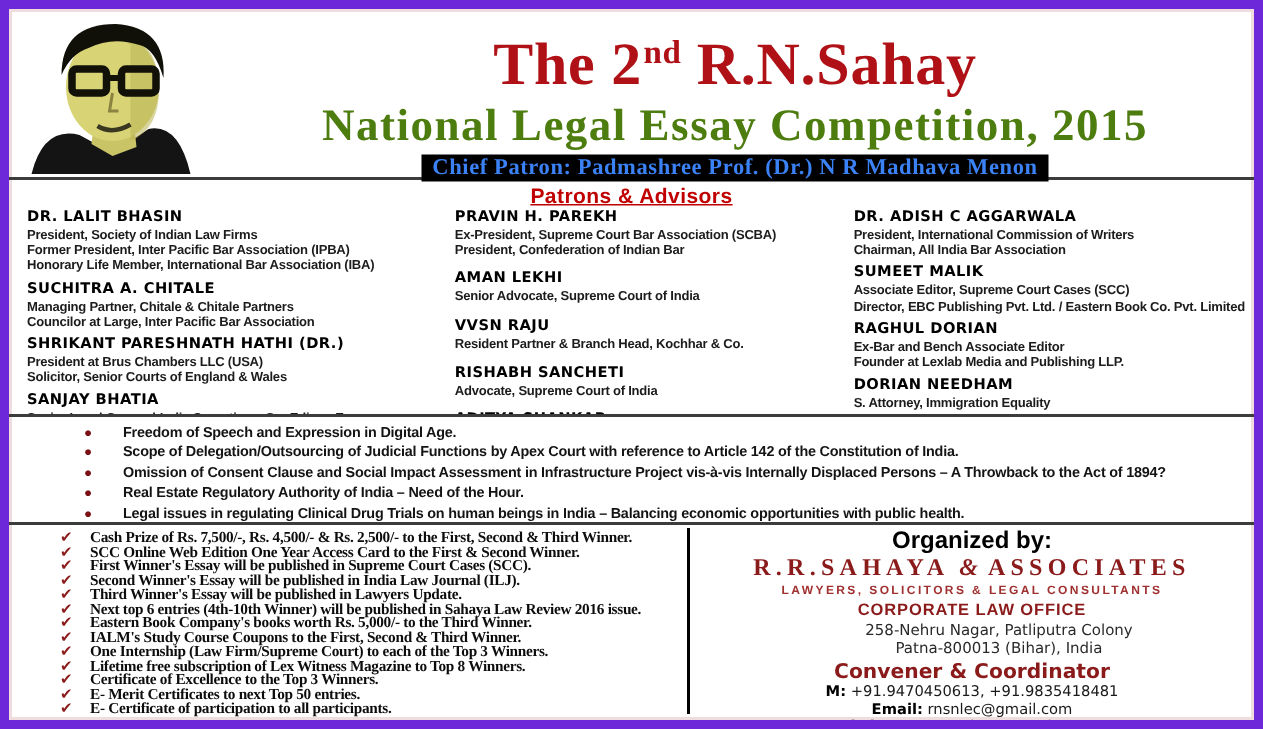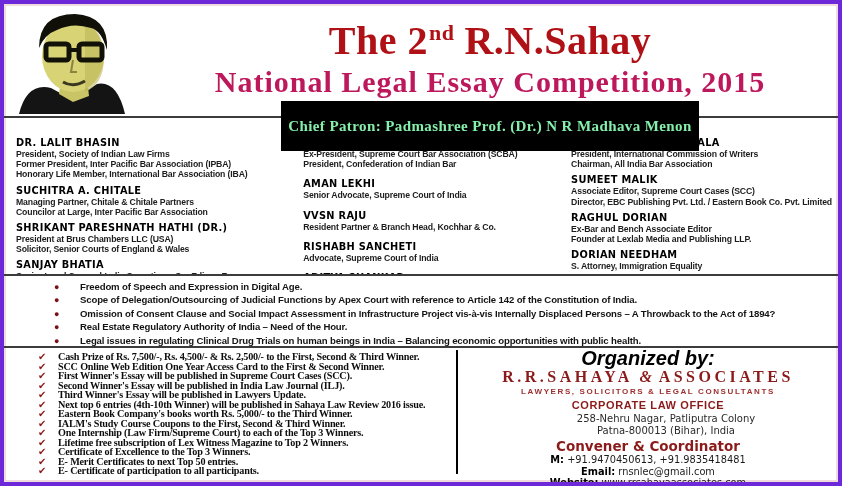--- a/index.html
+++ b/index.html
@@ -1,39 +1,39 @@
 <!DOCTYPE html>
 <html><head>
 <meta charset="utf-8">
 <style>
   html,body{margin:0;padding:0;background:#888;}
   .poster{
     position:relative;width:842px;height:486px;background:#fff;
-    border:4px solid #6d28d9;box-sizing:border-box;overflow:hidden;
+    border:6px solid #6d28d9;box-sizing:border-box;overflow:hidden;
     box-shadow:inset 0 0 0 2px #efdcdc;
     font-family:"Liberation Sans",sans-serif;
   }
   
   .header{position:relative;height:112px;}
   .photo{position:absolute;left:9px;top:4px;width:122px;height:106px;}
   .titles{margin-left:138px;text-align:center;padding-top:6px;}
   .title1{
     font-family:"Liberation Serif",serif;font-weight:bold;font-size:40px;
     color:#b01116;line-height:46px;letter-spacing:0.5px;
   }
   .title1 sup{font-size:22px;vertical-align:14px;margin-left:1px;}
   .title1 .rest{margin-left:10px;}
   .title2{
     font-family:"Liberation Serif",serif;font-weight:bold;font-size:30px;
-    color:#be185d;line-height:36px;letter-spacing:1px;
+    color:#4d7c0f;line-height:36px;letter-spacing:1px;
   }
   .chiefbar{
-    display:inline-block;background:#000;color:#86efac;margin-top:1px;
+    display:inline-block;background:#000;color:#3b82f6;margin-top:1px;
     font-family:"Liberation Serif",serif;font-weight:bold;font-size:15px;
-    line-height:18px;padding:16px 7px;letter-spacing:0.4px;
+    line-height:18px;padding:0 7px;letter-spacing:0.4px;
   }
   .hr{height:0;border-top:2px solid #3c3c3c;}
   
   .patrons{height:156px;overflow:hidden;}
   .patrons-heading{
     text-align:center;color:#c00000;font-weight:bold;font-size:14px;
     line-height:16px;margin-top:2px;letter-spacing:0.3px;
   }
   .patrons-heading span{text-decoration:underline;}
   .patron-cols{display:flex;padding:1px 6px 0 12px;gap:44px;}
@@ -63,22 +63,22 @@
   .bottom{display:flex;height:128px;}
   .prizes{flex:0 0 452px;padding:4px 0 0 34px;box-sizing:border-box;}
   .prize{display:flex;line-height:9.5px;}
   .prize-check{color:#8b1a1a;font-size:10px;width:20px;flex:0 0 20px;}
   .prize-text{
     font-family:Liberation Serif, serif;font-weight:bold;font-size:10.2px;
     color:#0d0d0d;letter-spacing:-0.2px;white-space:nowrap;
   }
   .vdiv{flex:0 0 2px;background:#000;margin:2px 0;}
   .org{flex:1;text-align:center;padding-top:2px;}
-  .org-by{font-weight:bold;font-size:20px;color:#000;line-height:17px;
-    font-family:"Liberation Sans",sans-serif;font-style:italic;}
+  .org-by{font-weight:bold;font-size:16px;color:#000;line-height:17px;
+    font-family:"Liberation Sans",sans-serif;}
   .org-name{
     font-family:"Liberation Serif",serif;font-weight:bold;font-size:16px;
     color:#8b1a1a;letter-spacing:3.5px;line-height:20px;white-space:nowrap;
   }
   .org-name .amp{font-style:italic;letter-spacing:normal;}
   .org-tag{
     font-weight:bold;font-size:8px;color:#a03030;letter-spacing:1.6px;
     line-height:10px;white-space:nowrap;
   }
   .org-office{font-weight:bold;font-size:11px;color:#8b1a1a;line-height:15px;
@@ -258,21 +258,21 @@
         <div class="prize">
           <span class="prize-check">✔</span>
           <span class="prize-text">IALM's Study Course Coupons to the First, Second &amp; Third Winner.</span>
         </div>
         <div class="prize">
           <span class="prize-check">✔</span>
           <span class="prize-text">One Internship (Law Firm/Supreme Court) to each of the Top 3 Winners.</span>
         </div>
         <div class="prize">
           <span class="prize-check">✔</span>
-          <span class="prize-text">Lifetime free subscription of Lex Witness Magazine to Top 2 Winners.</span>
+          <span class="prize-text">Lifetime free subscription of Lex Witness Magazine to Top 8 Winners.</span>
         </div>
         <div class="prize">
           <span class="prize-check">✔</span>
           <span class="prize-text">Certificate of Excellence to the Top 3 Winners.</span>
         </div>
         <div class="prize">
           <span class="prize-check">✔</span>
           <span class="prize-text">E- Merit Certificates to next Top 50 entries.</span>
         </div>
         <div class="prize">

